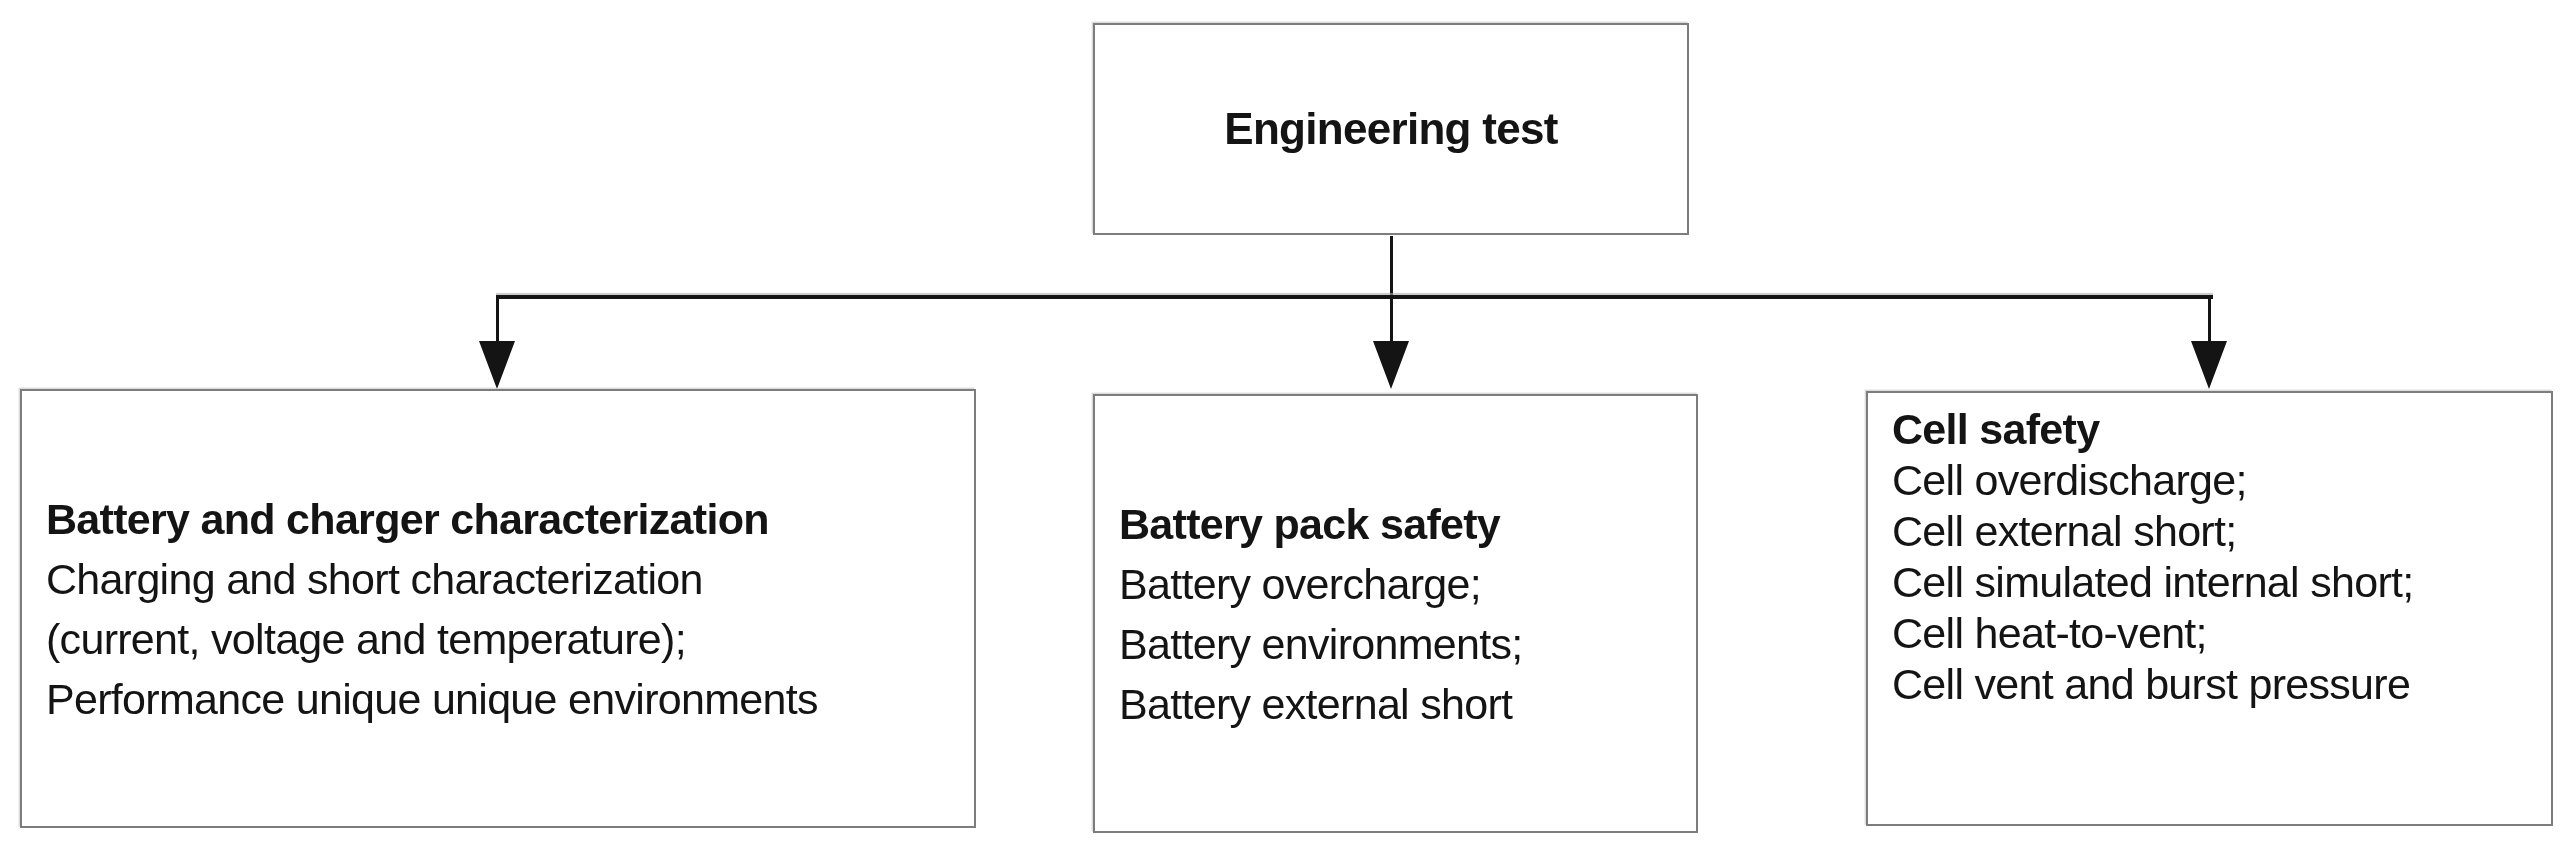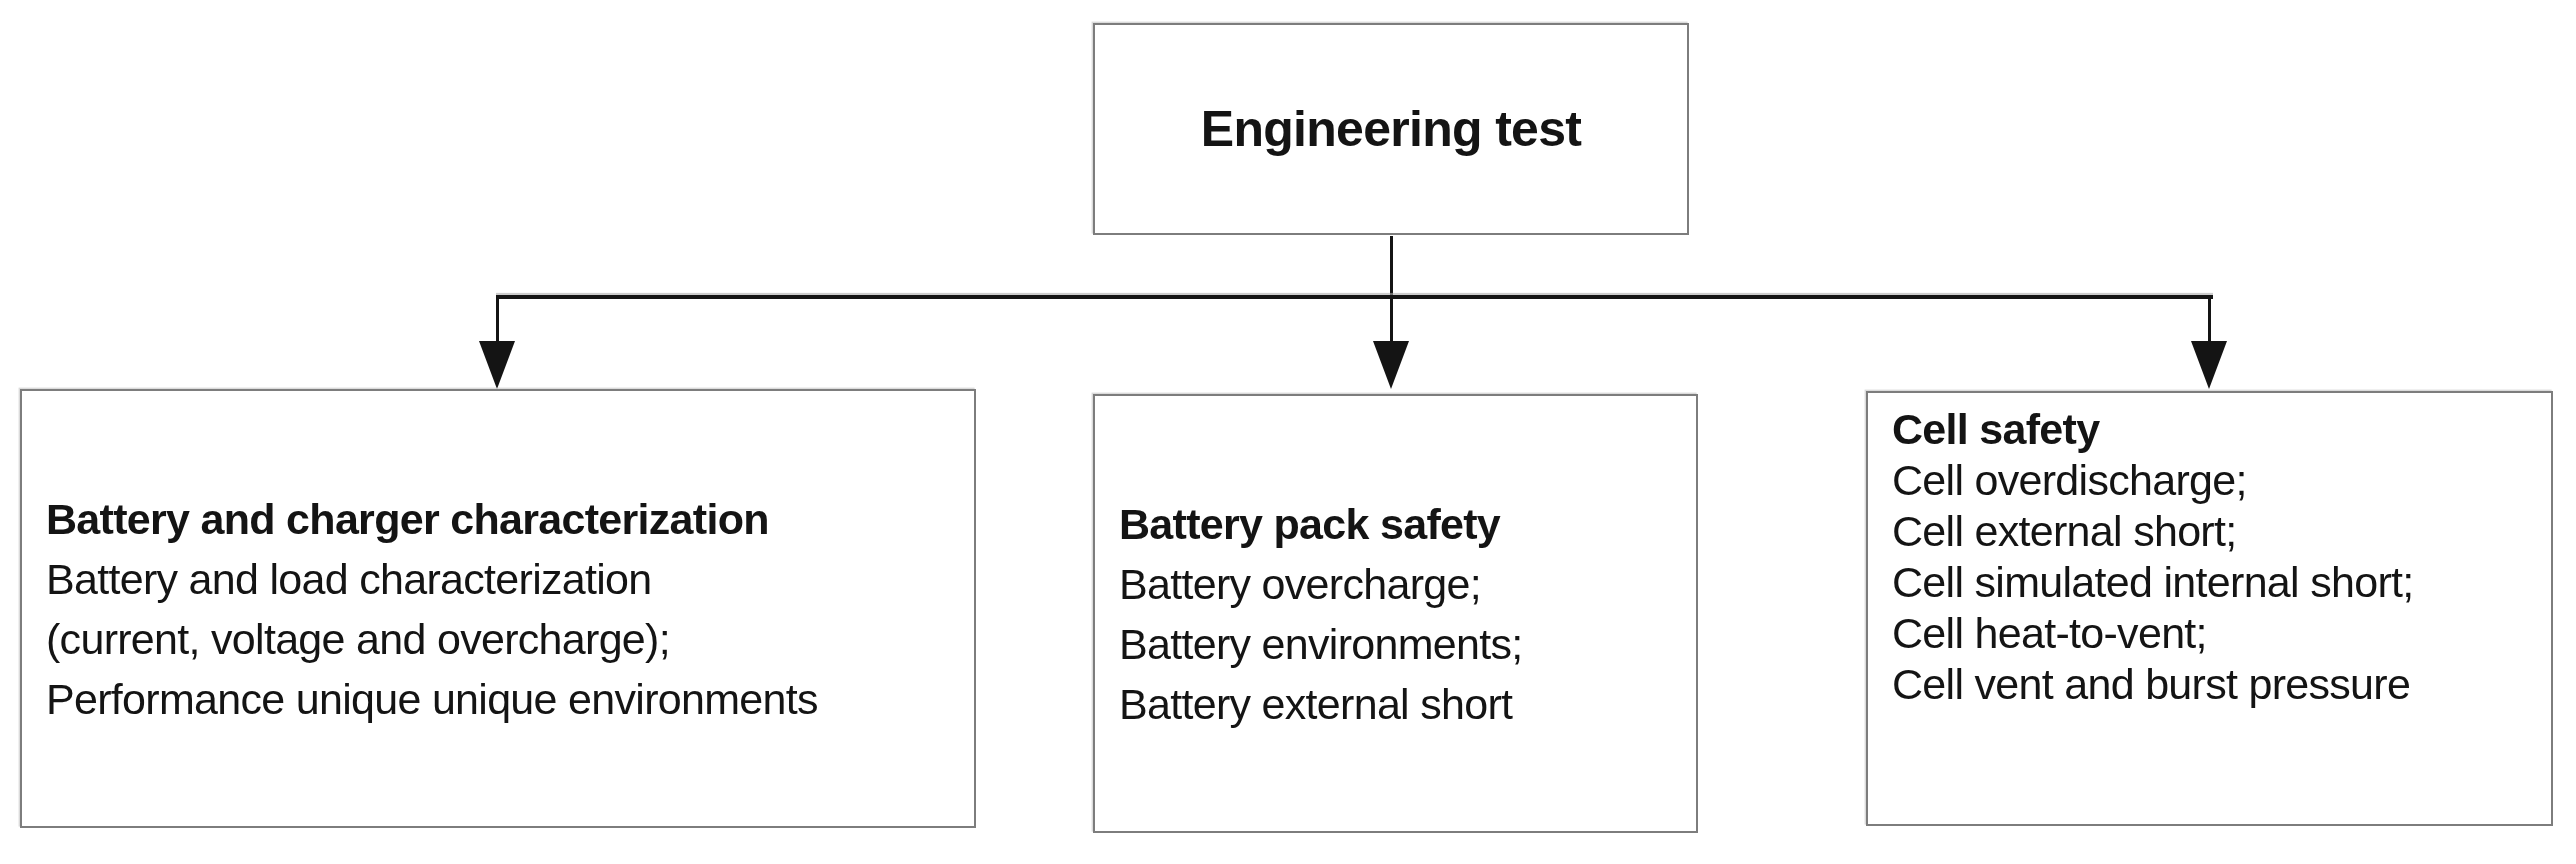--- a/index.html
+++ b/index.html
@@ -21,21 +21,21 @@
   .box {
     position: absolute;
     background: #ffffff;
     border: 2.1px solid #7d7d7d;
     box-sizing: border-box;
     box-shadow: -1.4px -1.4px 0 rgba(190,190,190,0.55);
   }
   .root-box {
     left: 1093px; top: 23.4px; width: 596px; height: 212px;
     display: flex; align-items: center; justify-content: center;
-    font-weight: bold; font-size: 50px; letter-spacing: -0.7px;
+    font-weight: bold; font-size: 44px; letter-spacing: -0.7px;
   }
   .branch {
     display: flex; flex-direction: column;
     font-size: 43px; letter-spacing: -0.7px;
     padding-left: 24px; padding-right: 5.7px;
   }
   .branch .box-title { font-weight: bold; }
   .left-box {
     left: 20px; top: 389px; width: 956px; height: 439px;
     justify-content: center; line-height: 60px;
@@ -80,22 +80,22 @@
   <div class="line stem-mid"></div>
   <div class="line h-line"></div>
   <div class="line drop-left"></div>
   <div class="line drop-right"></div>
   <div class="arrowhead arrow-left"></div>
   <div class="arrowhead arrow-mid"></div>
   <div class="arrowhead arrow-right"></div>
 
   <div class="box branch left-box">
     <div class="box-title">Battery and charger characterization</div>
-    <div class="box-item">Battery and load characterization</div>
-    <div class="box-item">(current, voltage and overcharge);</div>
+    <div class="box-item">Charging and short characterization</div>
+    <div class="box-item">(current, voltage and temperature);</div>
     <div class="box-item">Performance unique unique environments</div>
   </div>
 
   <div class="box branch mid-box">
     <div class="box-title">Battery pack safety</div>
     <div class="box-item">Battery overcharge;</div>
     <div class="box-item">Battery environments;</div>
     <div class="box-item">Battery external short</div>
   </div>
 

